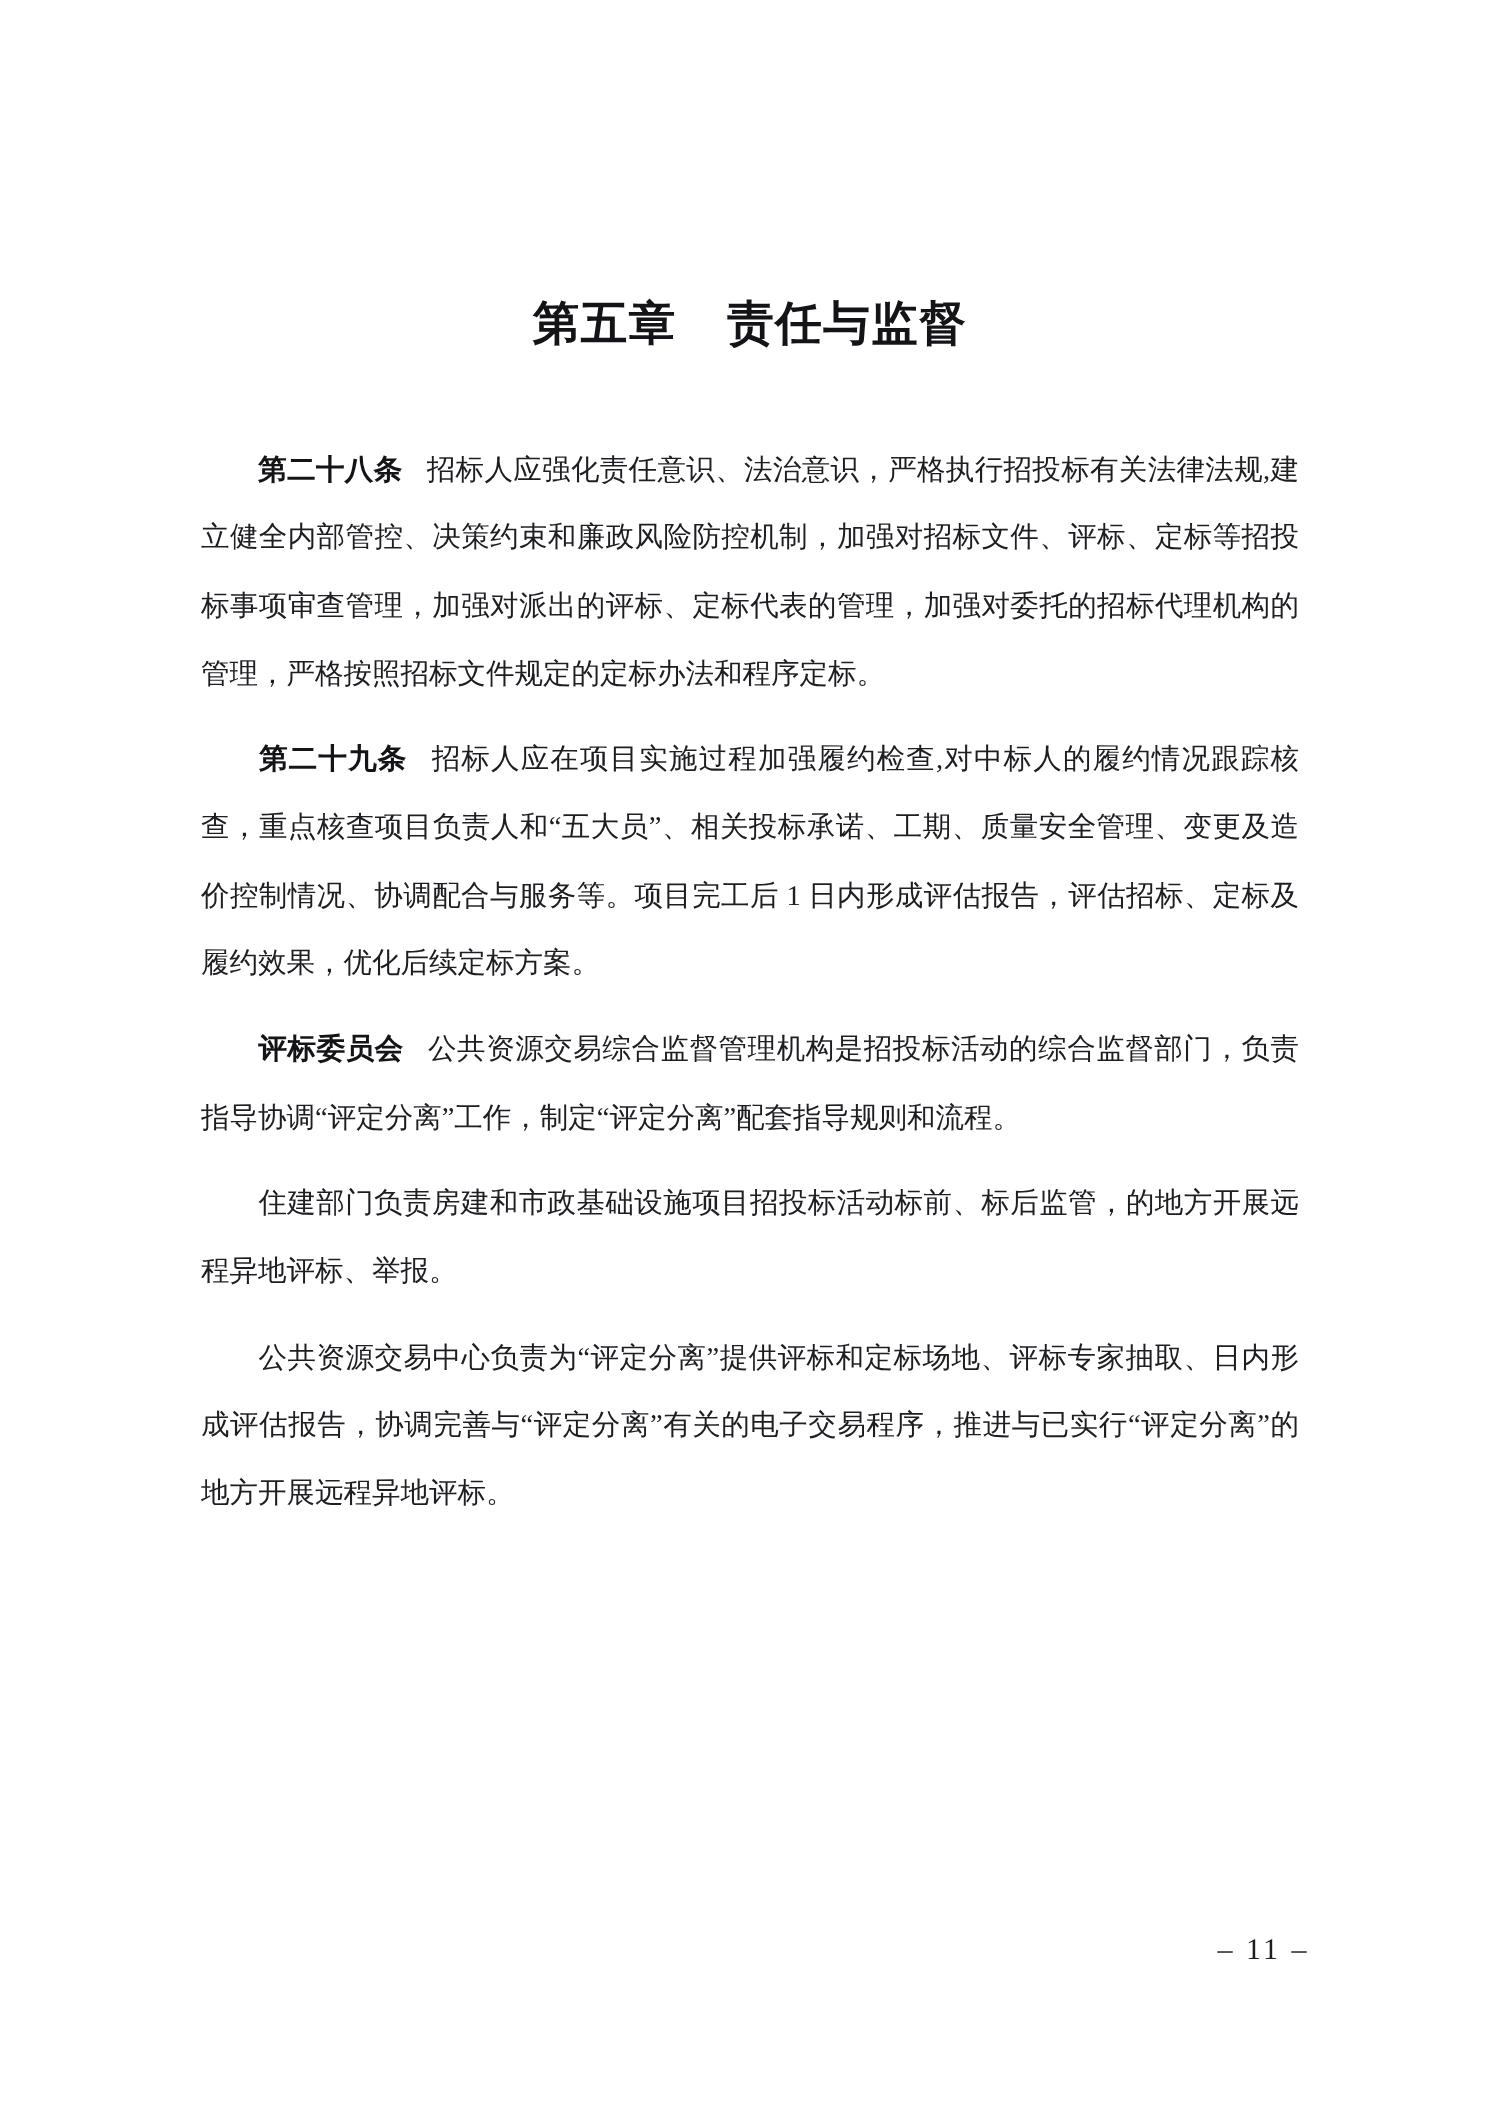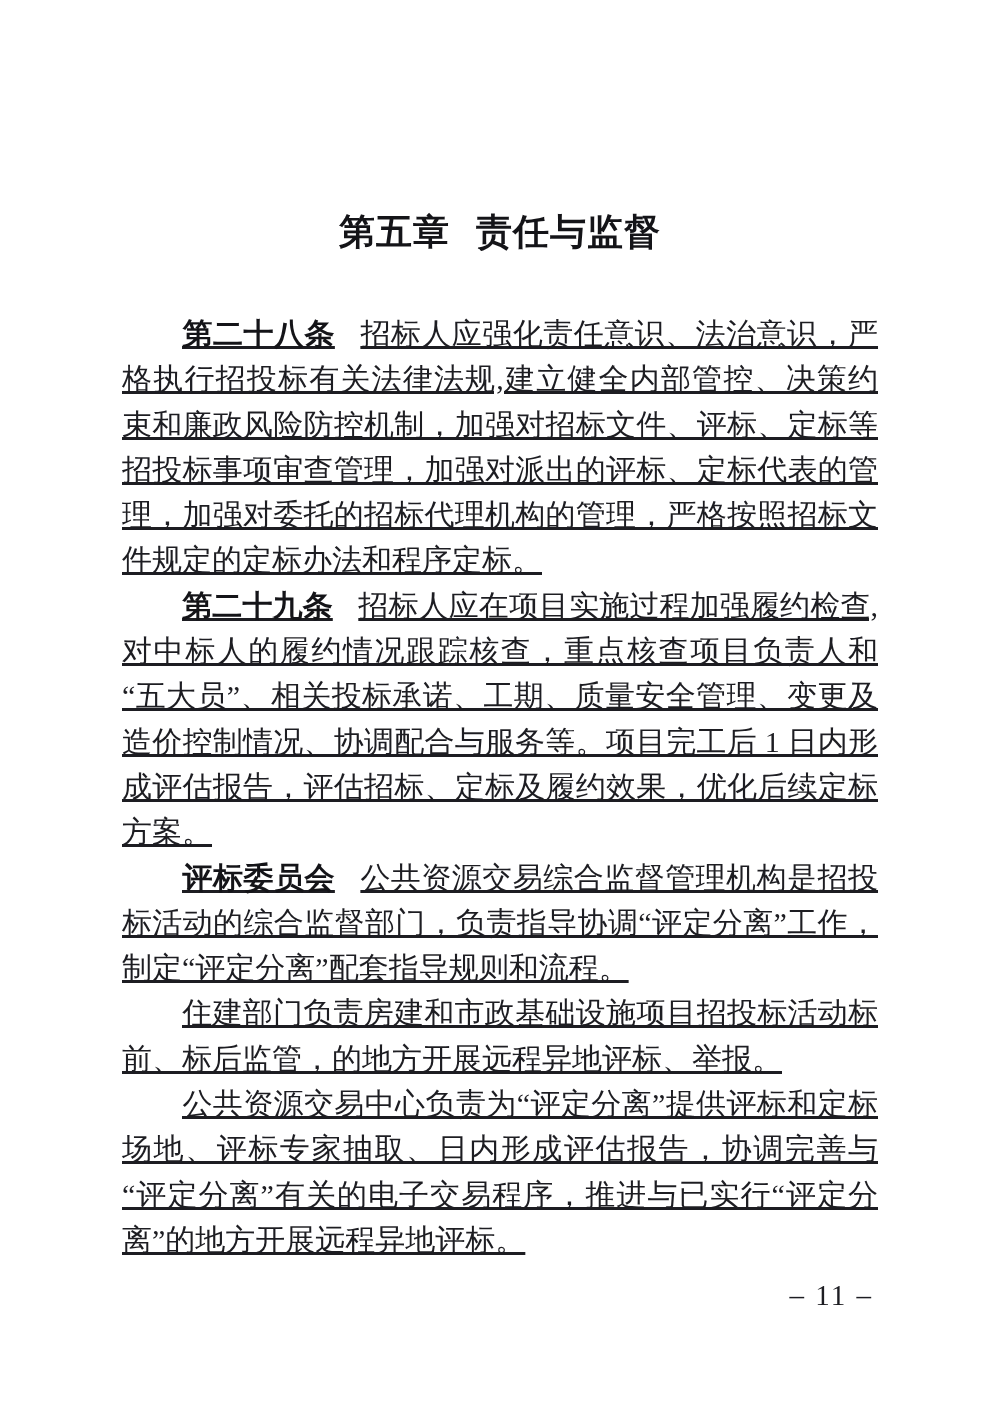--- a/index.html
+++ b/index.html
@@ -11,58 +11,57 @@
     position: relative;
     width: 1000px;
     height: 1414px;
     margin: 0 auto;
     background: #ffffff;
     overflow: hidden;
     font-family: "Liberation Serif", "DejaVu Serif", serif;
     color: #1d1d22;
   }
   .doc-title {
-    margin: 16px;
+    margin: 3px;
     padding-top: 192px;
     text-align: center;
-    font-family: Liberation Serif, serif;
+    font-family: Liberation Mono, monospace;
     font-weight: 700;
-    font-size: 36px;
+    font-size: 31px;
     letter-spacing: 1px;
     word-spacing: 0.45em;
     color: #141418;
   }
   .content {
     margin: 54px 122px 0 122px;
     width: 756px;
   }
   .para {
-    margin: 0;
-    font-size: 30px;
+    margin: 12px;
+    font-size: 19px;
     line-height: 45.3px;
     text-align: justify;
     text-justify: inter-ideograph;
     color: #1d1d22;
-    text-decoration: underline;
   }
   .para .term {
     font-family: "Liberation Sans", "DejaVu Sans", sans-serif;
     font-weight: 700;
     color: #141418;
     margin-right: 0.85em;
   }
   .para .indent {
     display: inline-block;
     width: 2em;
   }
   .page-number {
     position: absolute;
     right: 127px;
     bottom: 102px;
-    font-size: 29px;
+    font-size: 20px;
     letter-spacing: 2px;
     color: #1d1d22;
     font-family: "Liberation Serif", "DejaVu Serif", serif;
   }
 </style>
 </head>
 <body>
 
 <div class="page">
 

